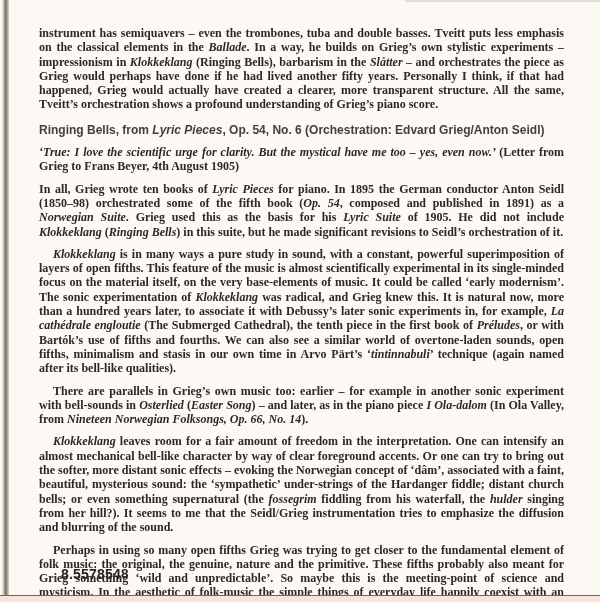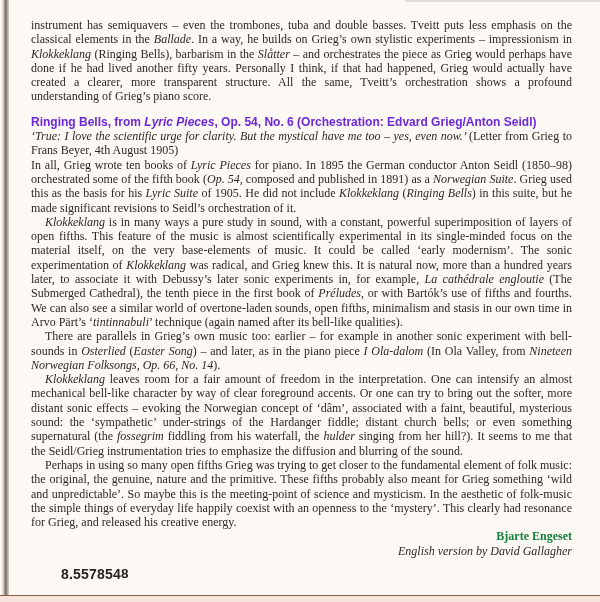--- a/index.html
+++ b/index.html
@@ -27,34 +27,35 @@
     background:#f8e4dc;
   }
   .bottom-line{
     position:absolute;left:0;right:0;bottom:5px;height:2px;
     background:#8a5c4b;
   }
   .content{
     position:absolute;left:31px;top:18px;width:541px;
   }
   .content p{
-    margin:0;
+    margin:8px;
     font-size:12px;
     line-height:14.3px;
     text-align:justify;
+    font-weight:bold;
   }
   .indent{text-indent:14px;}
   .heading{
     font-family:"Liberation Sans", sans-serif;
     font-weight:bold;
     font-size:12.4px;
     line-height:15px;
     margin-top:11px !important;
     text-align:right;
-    color:#6d28d9;
+    color:#404040;
   }
   .sig-author{
     text-align:right !important;
     font-weight:bold;
     font-size:12.4px;
     color:#15803d;
   }
   .sig-translator{
     text-align:right !important;
     font-style:italic;

